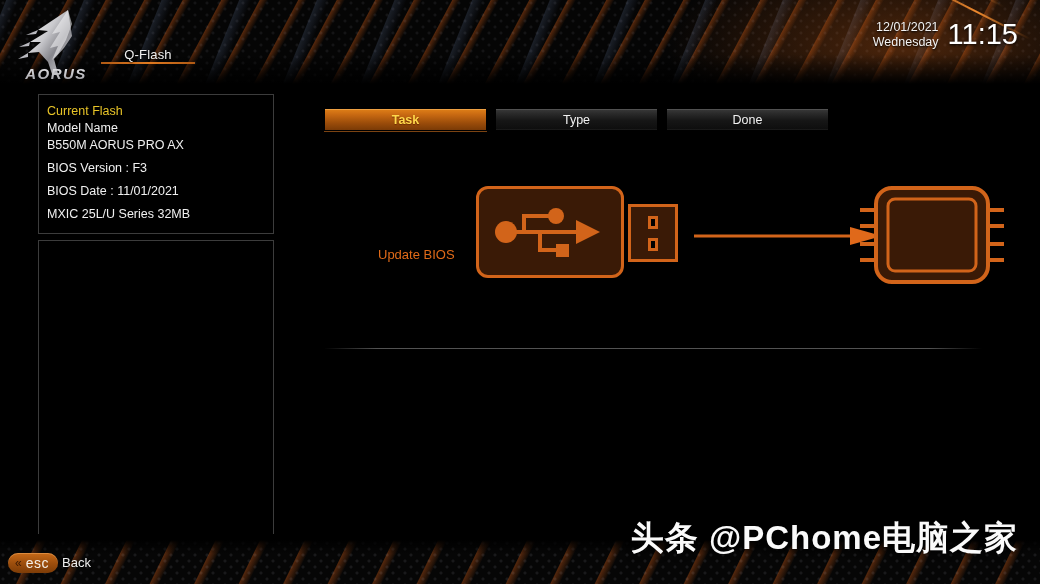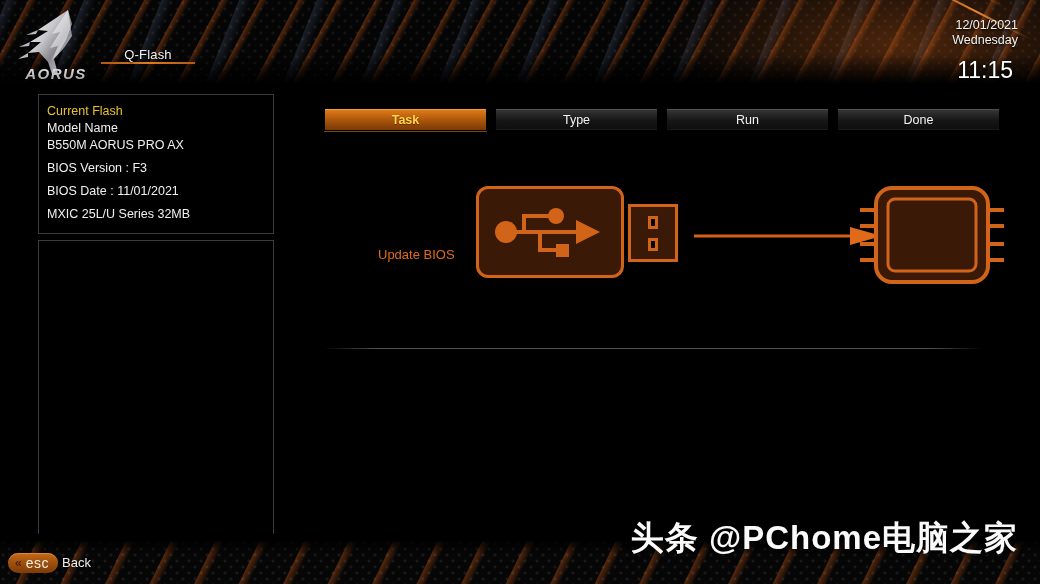--- a/index.html
+++ b/index.html
@@ -78,24 +78,24 @@
     font-size:13px; color:#f0f0f0; letter-spacing:.2px;
     text-shadow:0 1px 2px #000;
     display:block; padding-bottom:0;
   }
   #qflash-tab .ul {
     height:2px; width:94px; margin-left:-7px;
     background:linear-gradient(90deg, #b05a14 0%, #e07a20 50%, #b05a14 100%);
   }
 
   
-  #clock { position:absolute; right:22px; top:18px; display:flex; align-items:center; gap:9px;flex-direction:column; }
+  #clock { position:absolute; right:22px; top:18px; display:flex; align-items:center; gap:9px; }
   #clock .dt { text-align:right; line-height:1.18; }
   #clock .dt div { font-size:12.5px; color:#f2f2f2; text-shadow:0 1px 2px #000; white-space:nowrap; }
-  #clock .time { font-size:23px; color:#fff; letter-spacing:0px; text-shadow:0 1px 3px #000; font-weight:300; }
+  #clock .time { font-size:29px; color:#fff; letter-spacing:0px; text-shadow:0 1px 3px #000; font-weight:300; }
 
   
   #stage { position:absolute; left:0; top:88px; width:1040px; height:452px; background:#000; }
 
   
   #info-panel {
     position:absolute; left:38px; top:6px; width:236px; height:140px;
     border:1px solid #3c3c3c; background:#000;
     padding:8px 12px 0 8px;
   }
@@ -271,23 +271,20 @@
   <div id="empty-panel"></div>
 
   <div id="tabbar">
     <div class="tabbtn active">
       <span>Task</span>
     </div>
     <div class="tabbtn inactive">
       <span>Type</span>
     </div>
     <div class="tabbtn inactive">
-      <span>Run</span>
-    </div>
-    <div class="tabbtn inactive">
       <span>Done</span>
     </div>
   </div>
 
   <div id="diagram">
 
     <div id="update-label">Update BIOS</div>
 
     <div id="usb-body"></div>
     <svg id="usb-glyph" viewBox="0 0 132 80">

